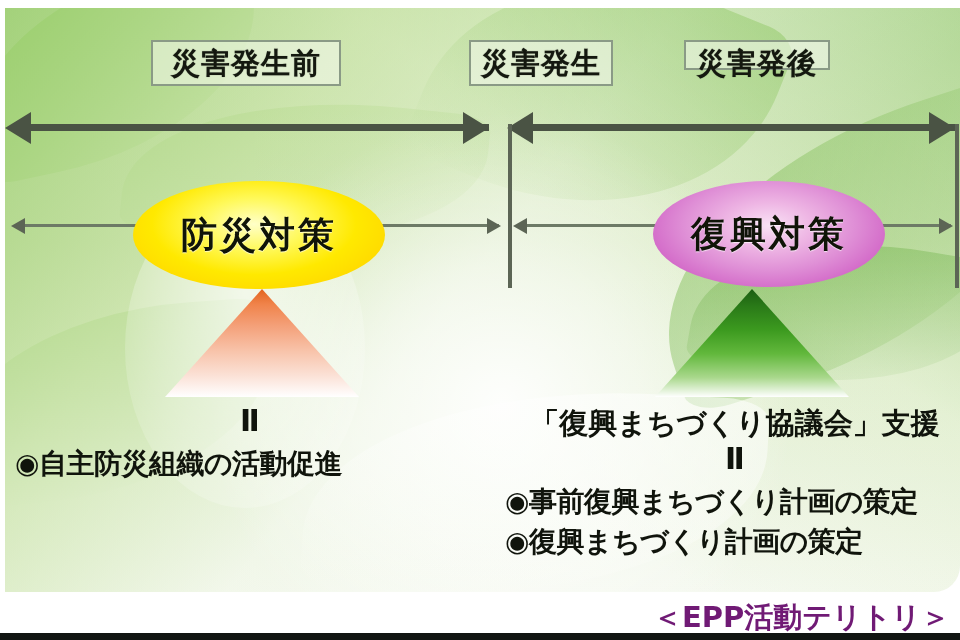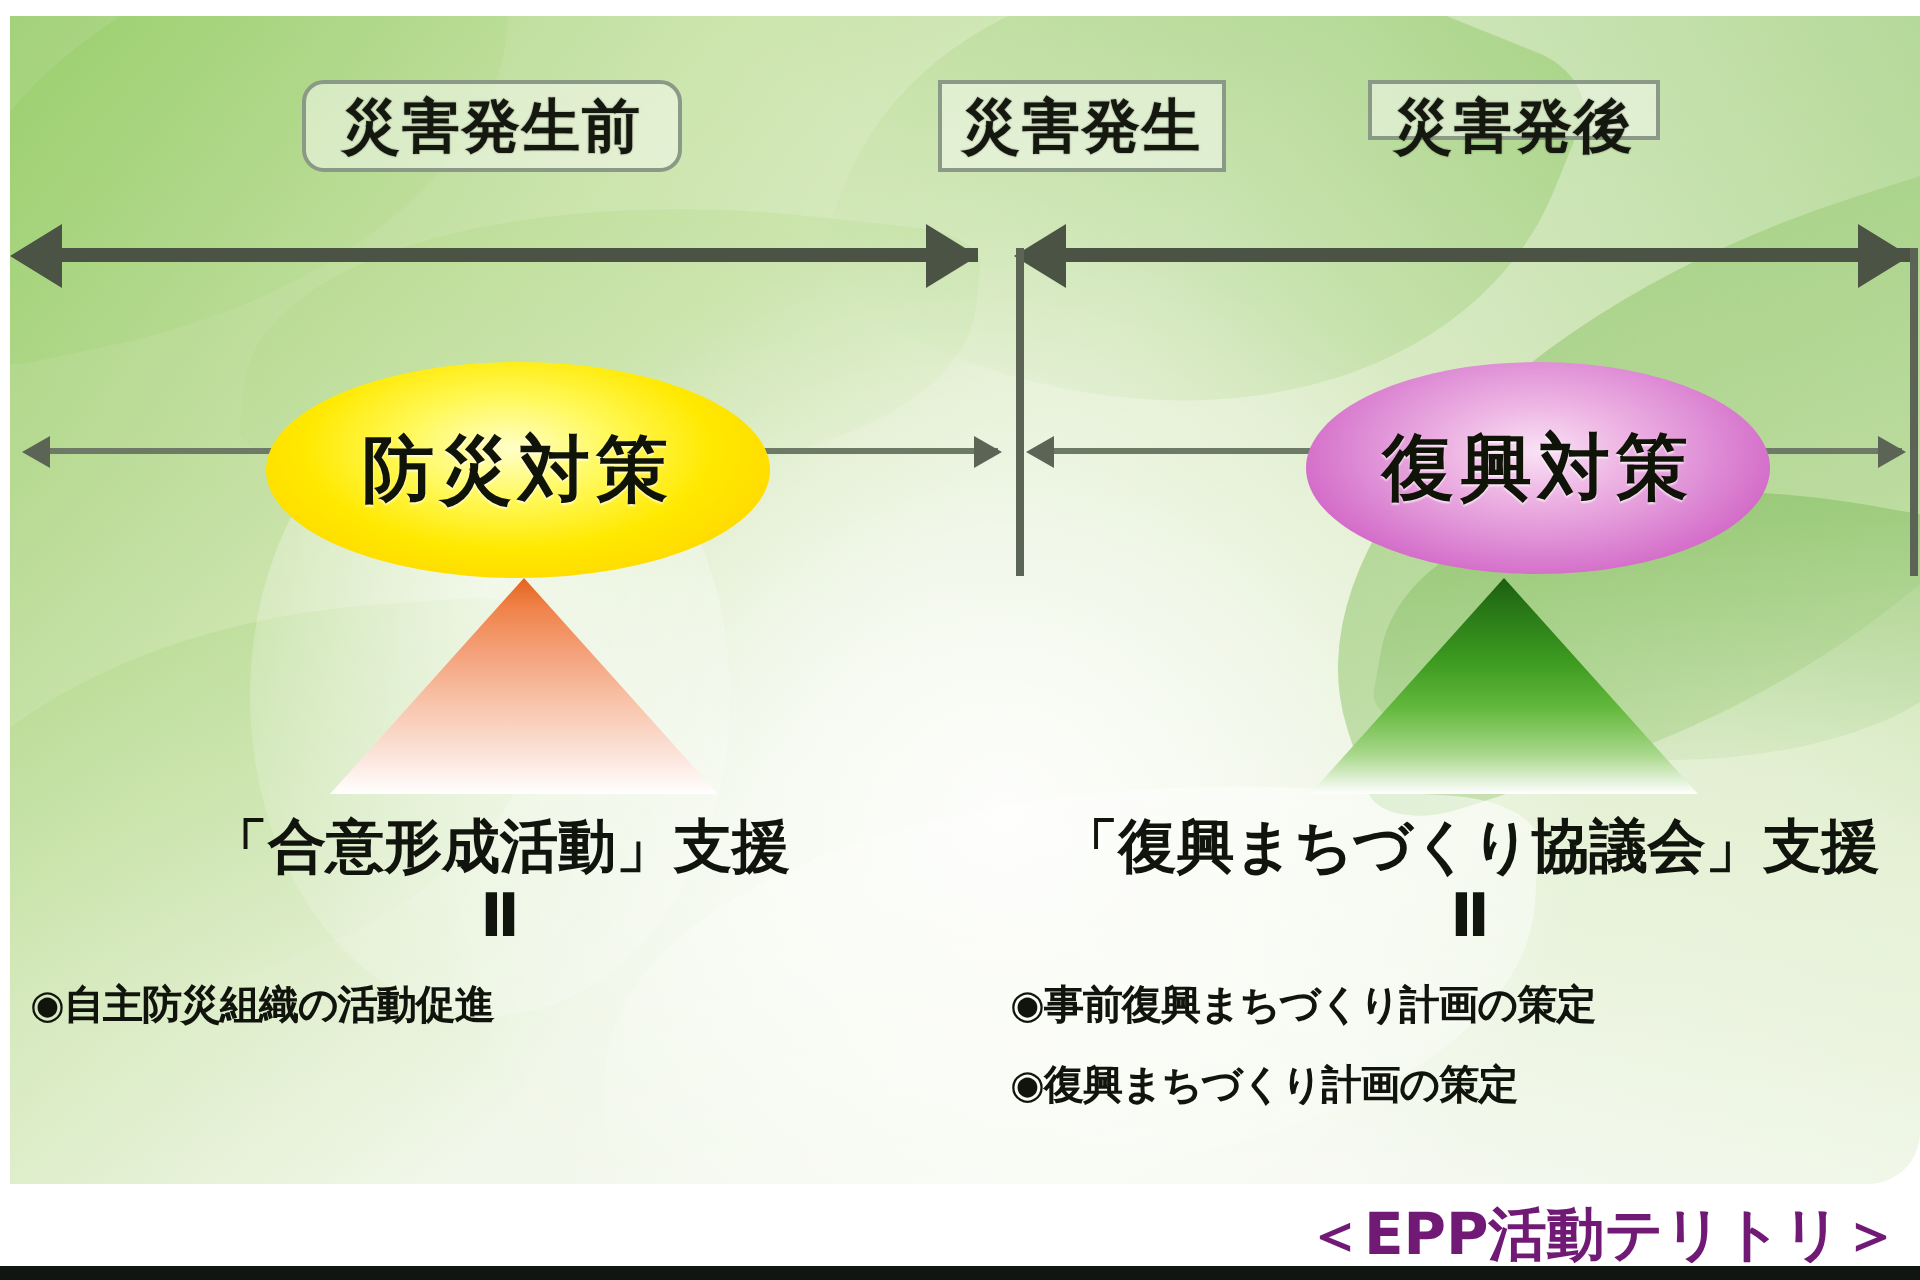--- a/index.html
+++ b/index.html
@@ -82,21 +82,21 @@
     font-family: "DejaVu Sans", "Liberation Sans", sans-serif;
     font-weight: bold;
     font-size: 29px;
     letter-spacing: 1px;
     line-height: 36px;
     text-align: center;
     white-space: nowrap;
     padding: 3px 6px 5px 6px;
     text-shadow: 0 0 1px rgba(0,0,0,0.45);
   }
-  .phase-label.p1 { left: 146px; top: 32px; width: 190px; height: 46px; border-radius: 11px; }
+  .phase-label.p1 { left: 146px; top: 32px; width: 190px; height: 46px; }
   .phase-label.p2 { left: 424px; top: 32px; width: 144px; height: 46px; margin-left: 40px; }
   .phase-label.p3 { left: 679px; top: 32px; width: 146px; height: 30px; }
 
   
   .arrow-thick {
     position: absolute;
     height: 7px;
     background: #4a5344;
     top: 116px;
   }
@@ -223,21 +223,21 @@
     line-height: 38px;
   }
   .block .equals {
     font-size: 30px;
     font-weight: bold;
     text-align: center;
     line-height: 34px;
     letter-spacing: 0;
   }
   .block .bullet-line {
-    font-size: 20px;
+    font-size: 28px;
     font-weight: bold;
     white-space: nowrap;
     line-height: 40px;
     letter-spacing: -0.5px;
   }
   .block.left-block  { left: 10px;  top: 396px; width: 470px; }
   .block.right-block { left: 500px; top: 396px; width: 460px; }
   .block.right-block .bullets { overflow: hidden; width: 460px; }
 
   .bullets { margin-top: 6px; }
@@ -303,21 +303,20 @@
     </div>
 
     <div class="bubble yellow">
       <span>防災対策</span>
     </div>
     <div class="bubble pink">
       <span>復興対策</span>
     </div>
 
     <div class="block left-block">
-      <div class="headline">「合意形成活動」支援</div>
       <div class="equals">Ⅱ</div>
       <div class="bullets">
         <div class="bullet-line">◉自主防災組織の活動促進</div>
       </div>
     </div>
 
     <div class="block right-block">
       <div class="headline">「復興まちづくり協議会」支援</div>
       <div class="equals">Ⅱ</div>
       <div class="bullets">

